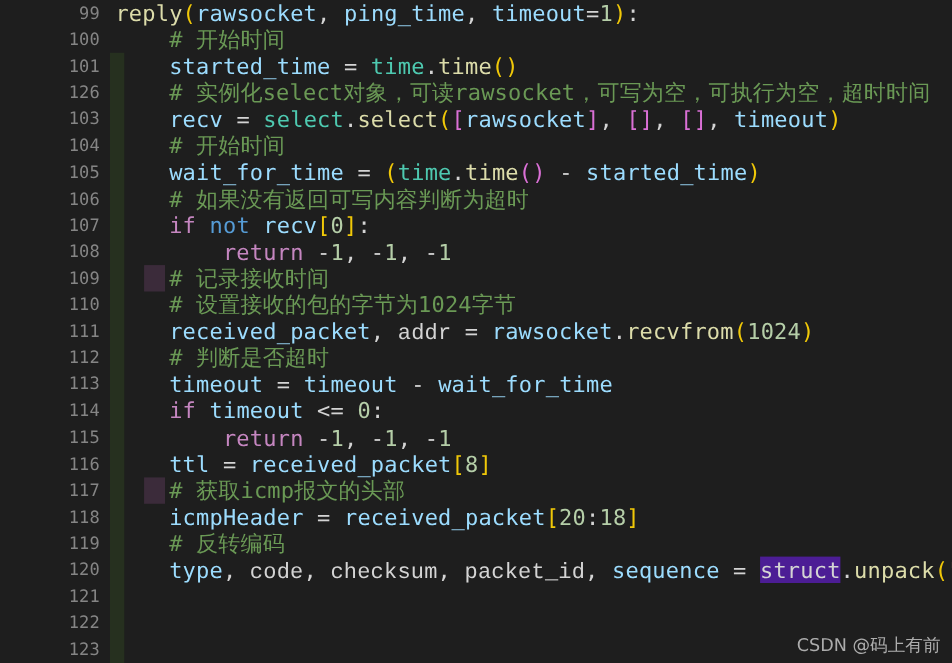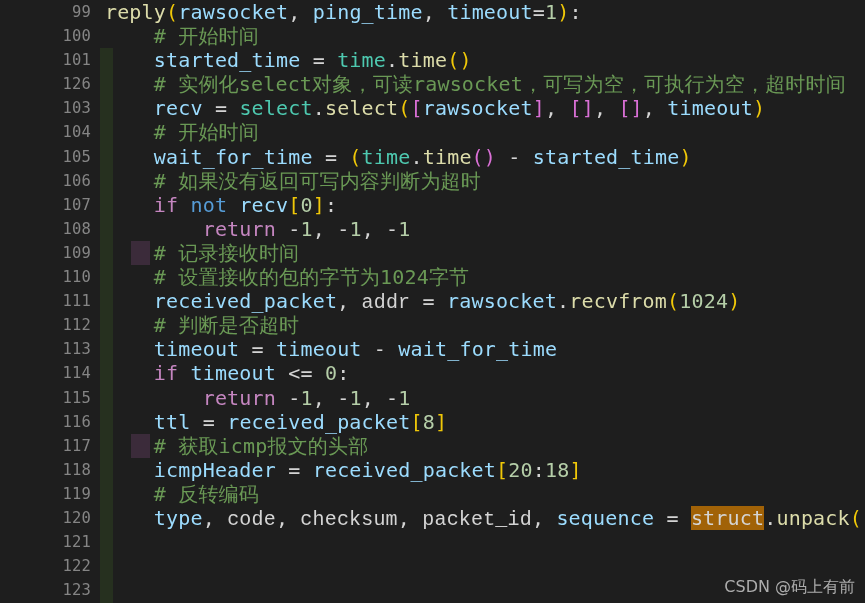--- a/index.html
+++ b/index.html
@@ -82,21 +82,21 @@
   .t-fn       { color: #dcdcaa; }   
   .t-var      { color: #9cdcfe; }   
   .t-plain    { color: #d4d4d4; font-family: Liberation Mono, monospace; }   
   .t-mod      { color: #4ec9b0; }   
   .t-num      { color: #b5cea8; }   
   .t-str      { color: #ce9178; }   
   .t-cmt      { color: #6a9955; }   
   .t-p-yellow { color: #f0c808; }   
   .t-p-pink   { color: #da70d6; }   
   .t-op       { color: #d4d4d4; }
-  .t-hl       { background: #a16207; color: #d4d4d4; }  
+  .t-hl       { background: #4c1d95; color: #d4d4d4; }  
 
   
   .t-cmt, .cjk {
     font-family: "DejaVu Sans Mono", "Liberation Mono", "DejaVu Sans", monospace;
   }
 
   
   #watermark {
     position: absolute;
     right: 10px;

